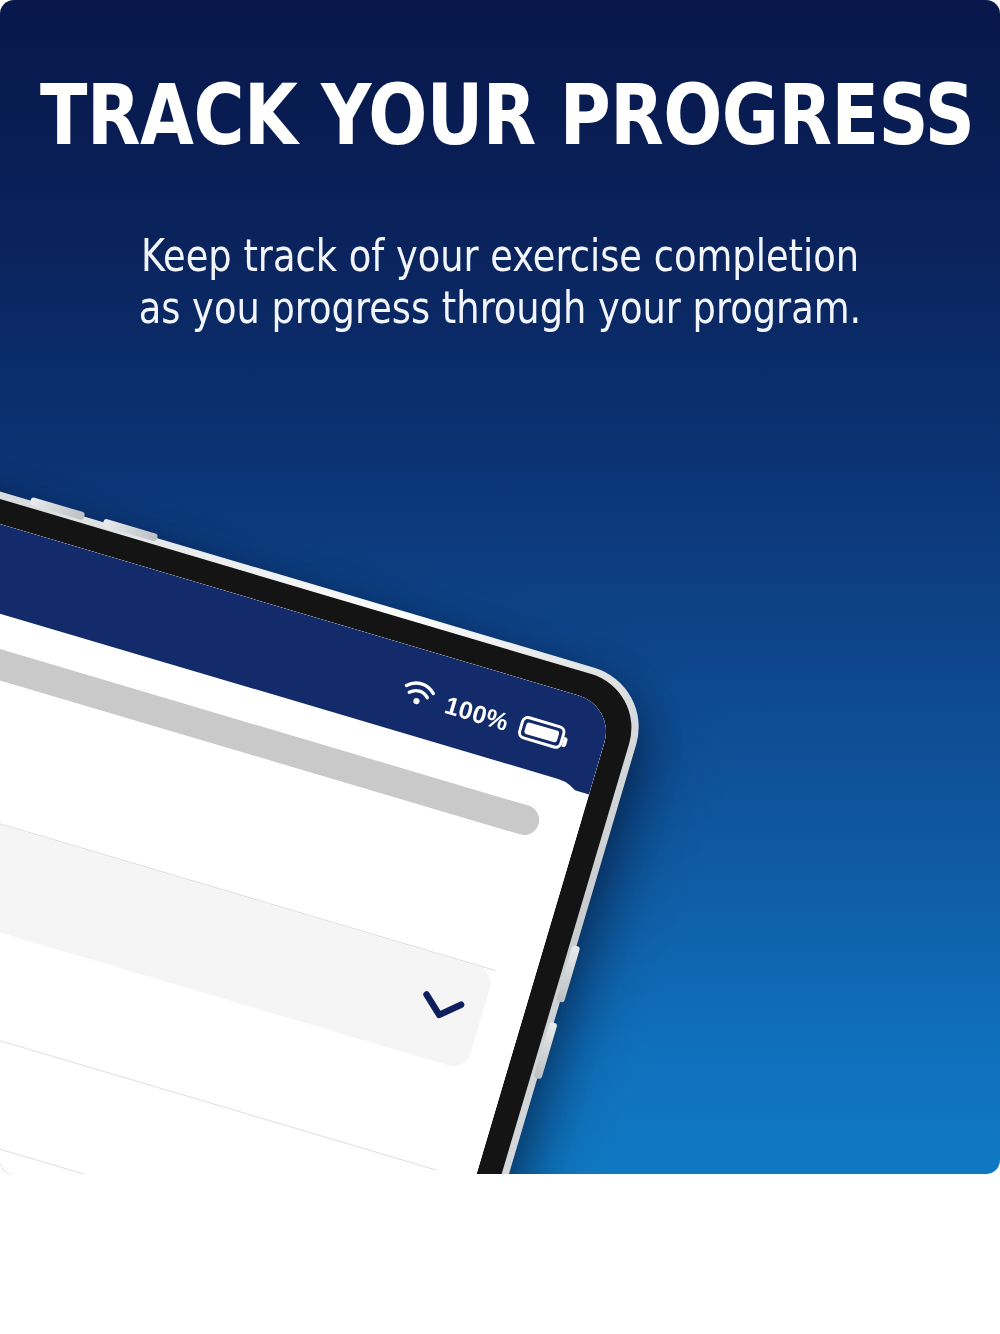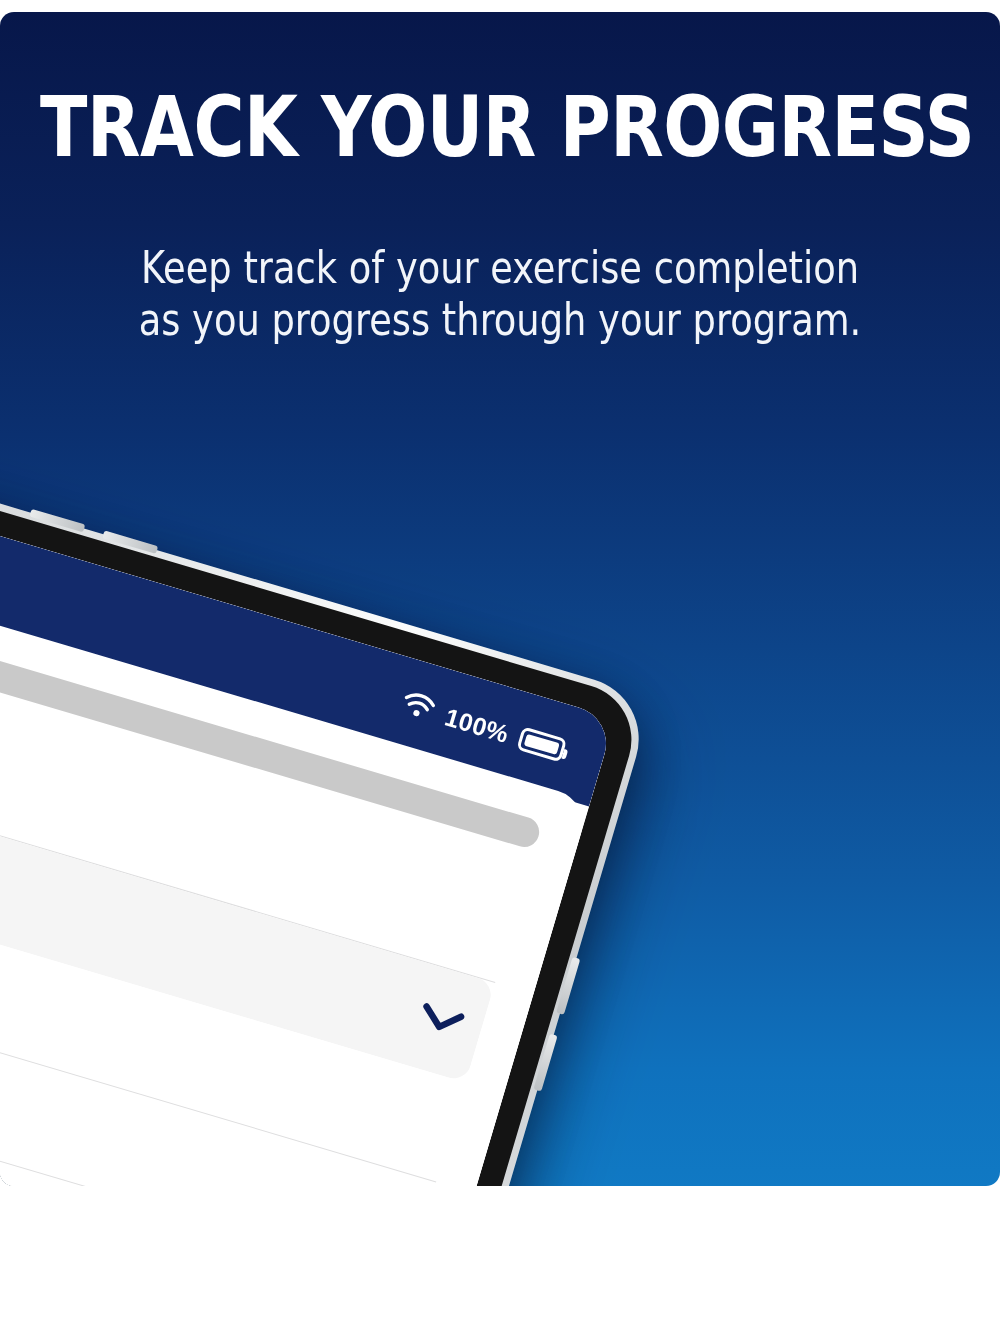--- a/index.html
+++ b/index.html
@@ -17,21 +17,20 @@
     border-radius:14px;
     overflow:hidden;
     background:linear-gradient(to bottom,
        #07174a 0%,
        #0a2159 18%,
        #0b3070 36%,
        #0d4489 54%,
        #0f5ba4 74%,
        #0f71bd 90%,
        #1079c4 100%);
-    margin-top:12px;
   }
 
   
   .head-wrap{
     position:absolute; top:0; left:0; right:0;
     padding-top:74px;
     text-align:center;
     z-index:5;
   }
   .headline{

